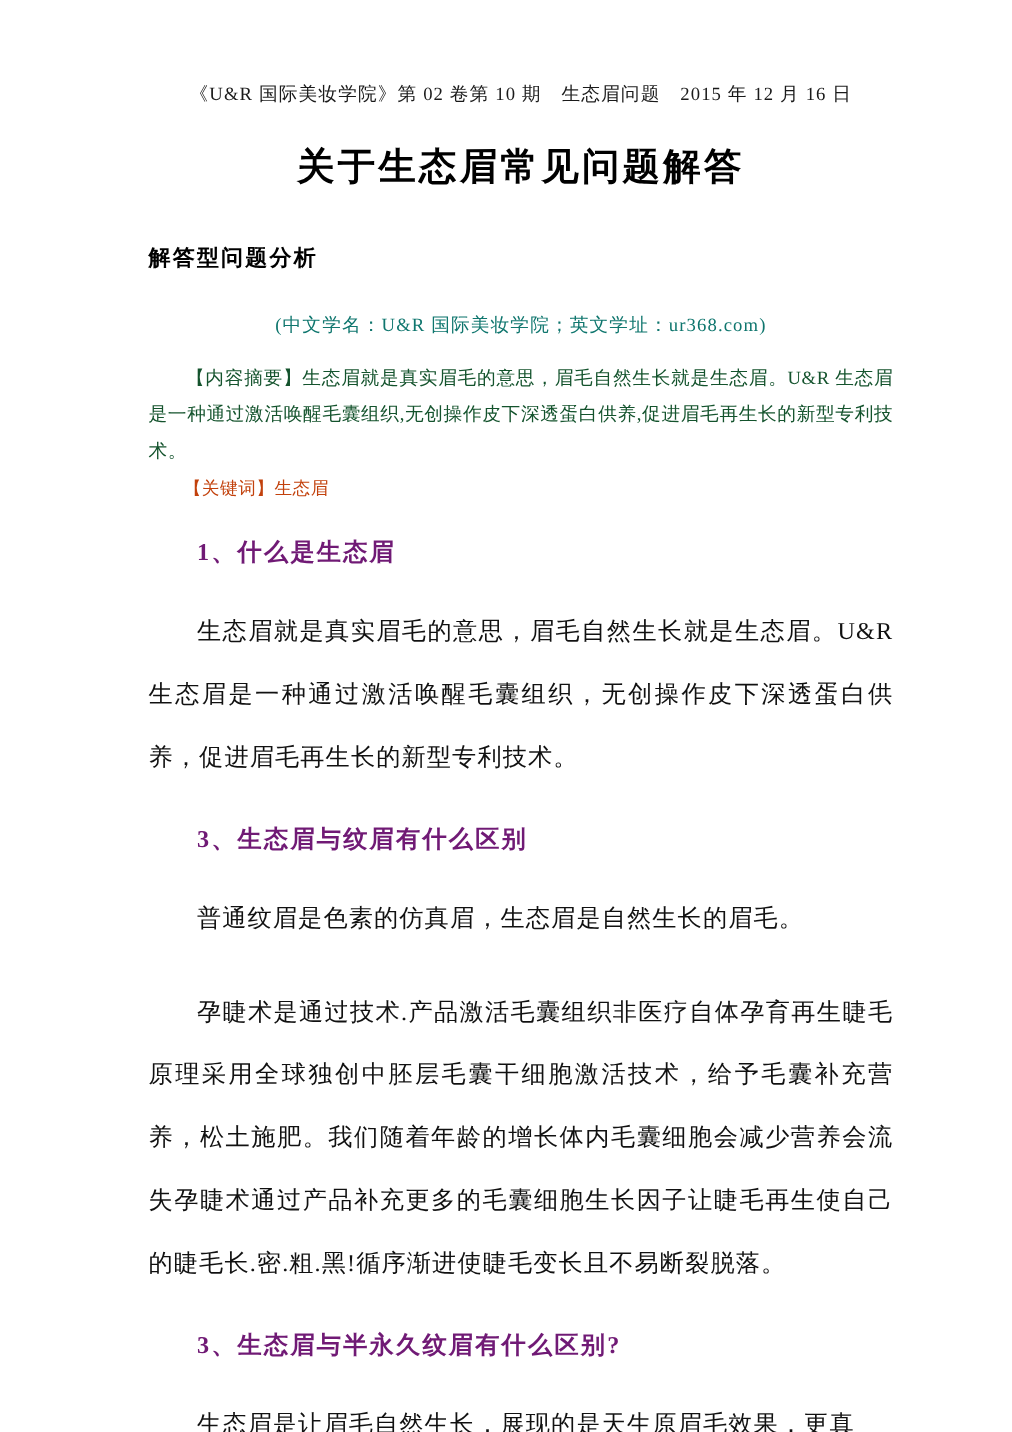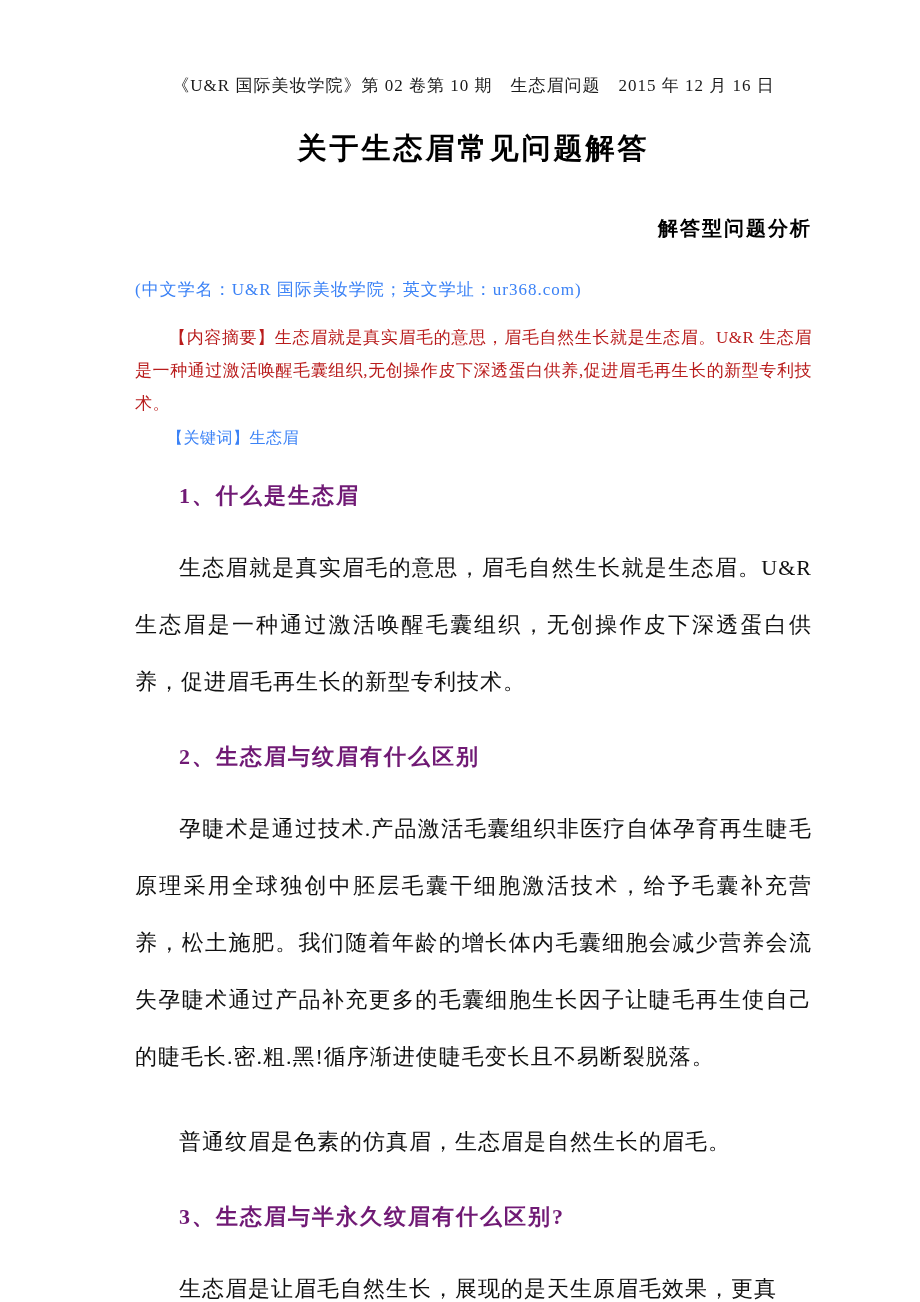--- a/index.html
+++ b/index.html
@@ -22,55 +22,55 @@
   .journal-header {
     text-align: center;
     font-size: 17px;
     letter-spacing: 1px;
     color: #1a1a1a;
     white-space: nowrap;
   }
   .doc-title {
     margin: 32px 0 0 0;
     text-align: center;
-    font-size: 29px;
+    font-size: 34px;
     font-weight: bold;
     letter-spacing: 3px;
     color: #000000;
   }
   .doc-subtitle {
     margin: 46px 0 0 0;
-    text-align: right;
+    text-align: left;
     font-size: 20px;
     font-weight: bold;
     letter-spacing: 2px;
     color: #000000;
   }
   .name-line {
     margin: 36px 0 0 0;
-    text-align: left;
+    text-align: center;
     font-size: 17px;
     letter-spacing: 1px;
-    color: #3b82f6;
+    color: #0f766e;
   }
   .abstract {
     margin: 20px 0 0 0;
     font-size: 17px;
     line-height: 33px;
     text-align: justify;
     text-indent: 2em;
     letter-spacing: 0.5px;
-    color: #b91c1c;
+    color: #14532d;
   }
   .keywords {
     margin: 8px 0 0 0;
     font-size: 16px;
     text-indent: 2em;
     letter-spacing: 0.5px;
-    color: #3b82f6;
+    color: #c2410c;
   }
   .sec-heading {
     margin: 32px 0 0 0;
     font-size: 22px;
     font-weight: bold;
     text-indent: 2em;
     letter-spacing: 2px;
     color: #701a75;
   }
   .body-par {
@@ -102,23 +102,23 @@
   <div class="abstract">【内容摘要】生态眉就是真实眉毛的意思，眉毛自然生长就是生态眉。U&amp;R 生态眉是一种通过激活唤醒毛囊组织,无创操作皮下深透蛋白供养,促进眉毛再生长的新型专利技术。</div>
 
   <div class="keywords">【关键词】生态眉</div>
 
   <div>
     <div class="sec-heading">1、什么是生态眉</div>
     <div class="body-par">生态眉就是真实眉毛的意思，眉毛自然生长就是生态眉。U&amp;R 生态眉是一种通过激活唤醒毛囊组织，无创操作皮下深透蛋白供养，促进眉毛再生长的新型专利技术。</div>
   </div>
 
   <div>
-    <div class="sec-heading">2、生态眉与纹眉有什么区别</div>
+    <div class="sec-heading">3、生态眉与纹眉有什么区别</div>
+    <div class="body-par single">普通纹眉是色素的仿真眉，生态眉是自然生长的眉毛。</div>
     <div class="body-par">孕睫术是通过技术.产品激活毛囊组织非医疗自体孕育再生睫毛原理采用全球独创中胚层毛囊干细胞激活技术，给予毛囊补充营养，松土施肥。我们随着年龄的增长体内毛囊细胞会减少营养会流失孕睫术通过产品补充更多的毛囊细胞生长因子让睫毛再生使自己的睫毛长.密.粗.黑!循序渐进使睫毛变长且不易断裂脱落。</div>
-    <div class="body-par single">普通纹眉是色素的仿真眉，生态眉是自然生长的眉毛。</div>
   </div>
 
   <div>
     <div class="sec-heading">3、生态眉与半永久纹眉有什么区别?</div>
     <div class="body-par single">生态眉是让眉毛自然生长，展现的是天生原眉毛效果，更真实。</div>
   </div>
 
 </div>
 
 </body></html>

